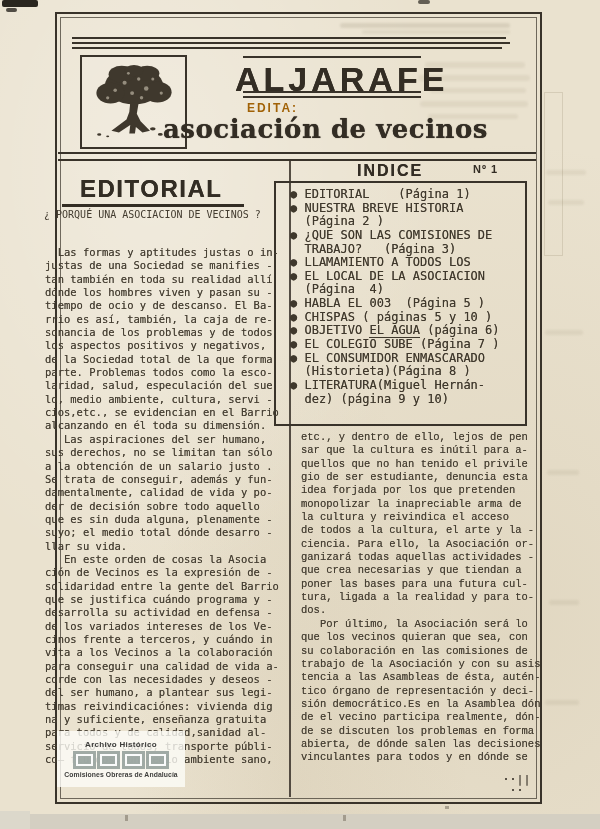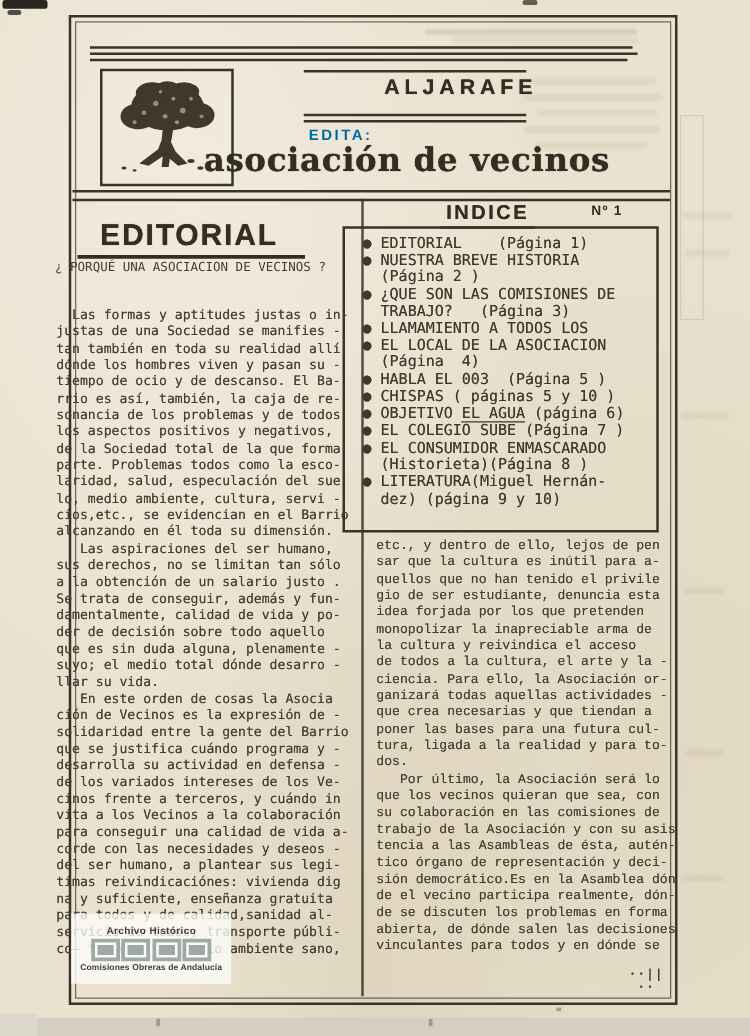--- a/index.html
+++ b/index.html
@@ -16,24 +16,24 @@
   
   .frame{left:55px;top:12px;width:483px;height:788px;border:2.5px solid #39332a;}
   .frame-inner{position:absolute;left:3px;top:3px;right:3px;bottom:3px;border:1px solid rgba(57,51,42,0.7);}
   
   .rule{background:#39332a;height:2px;}
   
   .logobox{left:80px;top:55px;width:103px;height:90px;border:2px solid #39332a;
     display:flex;align-items:center;justify-content:center;background:rgba(255,255,255,0.08);}
   
   .mast-title{left:235px;top:60px;width:195px;text-align:right;
-    font-size:17px;font-weight:bold;letter-spacing:4px;color:#332d24;
+    font-size:34px;font-weight:bold;letter-spacing:4px;color:#332d24;
     text-shadow:0 0 0.6px #332d24;}
   .edita{left:230px;top:101px;width:85px;text-align:center;font-size:12px;font-weight:bold;
-    letter-spacing:2px;color:#0369a1;}
+    letter-spacing:2px;color:#a16207;}
   .publisher{left:163px;top:114px;width:348px;text-align:left;
     font-family:"DejaVu Serif",serif;font-weight:bold;font-size:26px;letter-spacing:0.5px;
     color:#332d24;text-shadow:0 0 0.8px #332d24;}
   
   .ed-title{left:62px;top:175px;font-size:24px;font-weight:bold;letter-spacing:1.5px;
     color:#332d24;border-bottom:3px solid #332d24;padding:0 22px 1px 18px;
     text-shadow:0 0 0.6px #332d24;}
   .ed-sub{left:44px;top:209px;font-family:"DejaVu Sans Mono",monospace;font-size:10px;color:#433c30;}
   .tcol{font-family:"DejaVu Sans Mono",monospace;font-size:10.5px;line-height:13.35px;
     color:#453e32;text-shadow:0 0 0.4px rgba(69,62,50,0.7);}

